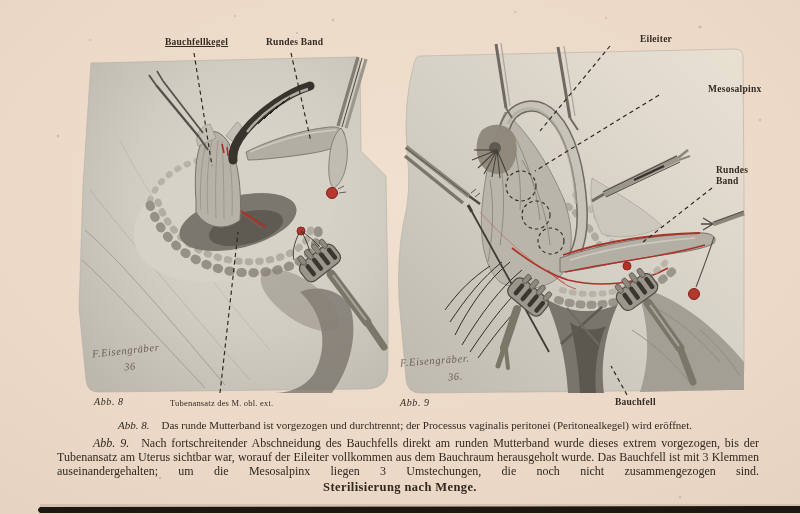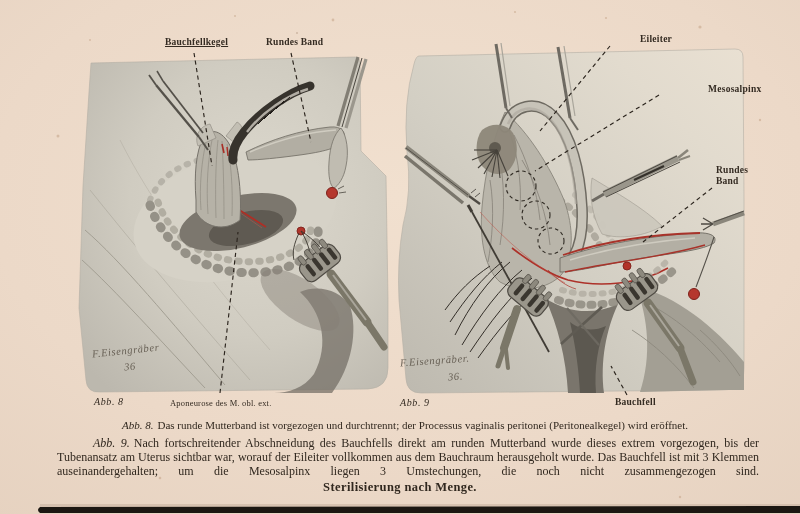--- a/index.html
+++ b/index.html
@@ -21,21 +21,21 @@
   .sig{
     position:absolute;color:#5b5348;font-style:italic;font-size:10.5px;
     letter-spacing:.6px;opacity:.88;white-space:nowrap;
   }
   .cap{position:absolute;color:#31281f;}
   #cap8{left:52px;right:42px;top:419px;text-align:center;font-size:11px;}
   #cap9{
     left:57px;right:41px;top:437px;text-align:justify;text-align-last:justify;
     text-indent:36px;font-size:12px;line-height:13.8px;
   }
-  .figref{font-style:italic;margin-right:4px;}
+  .figref{font-style:italic;margin-right:12px;}
   #title{left:0;right:0;top:480px;text-align:center;font-weight:bold;font-size:12.5px;letter-spacing:.4px;}
   .wrap2{white-space:normal;width:46px;line-height:1.18;}
 </style>
 </head>
 <body>
 
 <div id="page">
 
 <svg width="800" height="514" viewBox="0 0 800 514">
   <defs>
@@ -289,21 +289,21 @@
     <path d="M712,188 L643,242"></path>
     <path d="M627,395 L611,366"></path>
   </g>
 
   <rect x="40" y="504" width="760" height="3" fill="#c9b4a2" opacity="0.6"></rect>
   <path d="M40,507 Q36,510 40,513 L800,513 L800,506 Z" fill="#1c1712"></path>
 </svg>
 
   <div class="lbl" style="left:165px;top:37px;text-decoration:underline;">Bauchfellkegel</div>
   <div class="lbl" style="left:266px;top:37px;">Rundes Band</div>
-  <div class="lbl small" style="left:170px;top:398px;">Aponeurose des M. obl. ext.</div>
+  <div class="lbl small" style="left:170px;top:398px;">Tubenansatz des M. obl. ext.</div>
   <div class="figlbl" style="left:94px;top:396px;">Abb. 8</div>
 
   <div class="lbl" style="left:640px;top:34px;">Eileiter</div>
   <div class="lbl" style="left:661px;top:84px;margin-left:47px;">Mesosalpinx</div>
   <div class="lbl wrap2" style="left:716px;top:165px;">Rundes Band</div>
   <div class="lbl" style="left:615px;top:397px;">Bauchfell</div>
   <div class="figlbl" style="left:400px;top:397px;">Abb. 9</div>
 
   <div class="sig" style="left:92px;top:345px;transform:rotate(-6deg);">F.Eisengräber</div>
   <div class="sig" style="left:124px;top:361px;transform:rotate(-6deg);">36</div>

